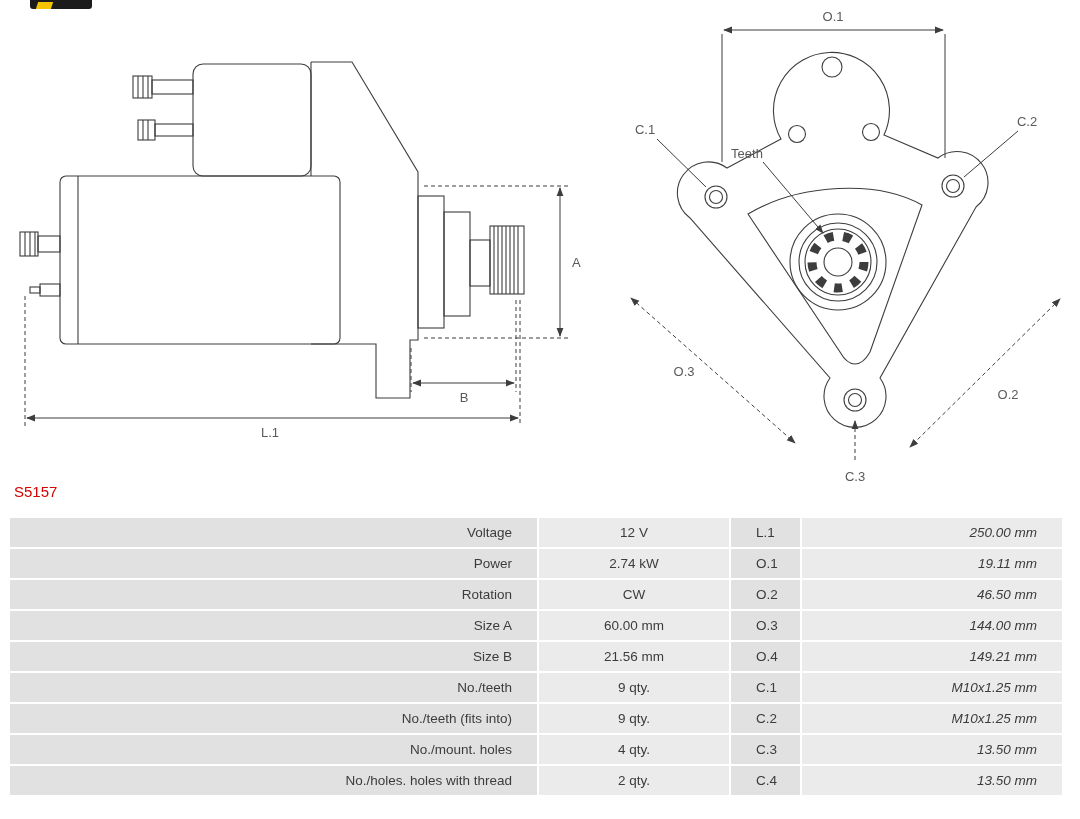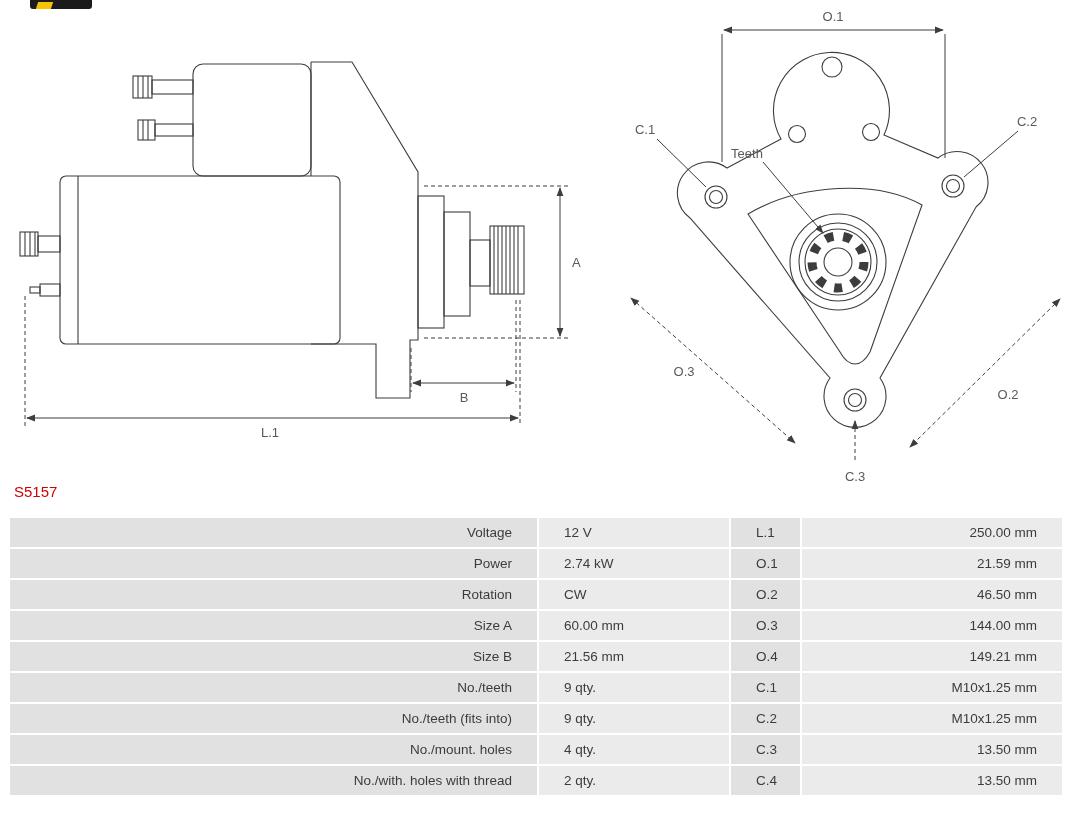--- a/index.html
+++ b/index.html
@@ -7,23 +7,23 @@
         font-family:"Liberation Sans",sans-serif;}
   .logo{position:absolute;left:30px;top:0;width:62px;height:9px;overflow:hidden;}
   .logo-black{position:absolute;left:0;top:0;width:62px;height:9px;background:#1b1b1b;border-radius:0 0 3px 3px;}
   .logo-yellow{position:absolute;left:7px;top:2px;width:15px;height:7px;background:#f5c400;transform:skewX(-18deg);}
   .drawing{position:absolute;left:0;top:0;}
   .part-number{position:absolute;left:14px;top:483px;font-size:15px;line-height:18px;color:#d40000;}
   table.specs{position:absolute;left:8px;top:516px;width:1056px;table-layout:fixed;
               border-collapse:separate;border-spacing:2px;font-size:13.5px;color:#3c3c3c;}
   table.specs td{height:29px;padding:0 25px;white-space:nowrap;overflow:hidden;}
   td.k {background:#e1e1e1;text-align:right;}
-  td.v {background:#ebebeb;text-align:left;}
+  td.v {background:#ebebeb;text-align:center;}
   td.d {background:#e1e1e1;text-align:center;}
-  td.dv{background:#ebebeb;text-align:right;}
+  td.dv{background:#ebebeb;text-align:right;font-style:italic;}
   svg text{font-family:"Liberation Sans",sans-serif;}
 </style>
 </head>
 <body>
 
 <div class="page">
 
   <div class="logo">
     <span class="logo-black"></span>
     <span class="logo-yellow"></span>
@@ -150,21 +150,21 @@
       <tr>
         <td class="k">Voltage</td>
         <td class="v">12 V</td>
         <td class="d">L.1</td>
         <td class="dv">250.00 mm</td>
       </tr>
       <tr>
         <td class="k">Power</td>
         <td class="v">2.74 kW</td>
         <td class="d">O.1</td>
-        <td class="dv">21.59 mm</td>
+        <td class="dv">19.11 mm</td>
       </tr>
       <tr>
         <td class="k">Rotation</td>
         <td class="v">CW</td>
         <td class="d">O.2</td>
         <td class="dv">46.50 mm</td>
       </tr>
       <tr>
         <td class="k">Size A</td>
         <td class="v">60.00 mm</td>
@@ -189,21 +189,21 @@
         <td class="d">C.2</td>
         <td class="dv">M10x1.25 mm</td>
       </tr>
       <tr>
         <td class="k">No./mount. holes</td>
         <td class="v">4 qty.</td>
         <td class="d">C.3</td>
         <td class="dv">13.50 mm</td>
       </tr>
       <tr>
-        <td class="k">No./with. holes with thread</td>
+        <td class="k">No./holes. holes with thread</td>
         <td class="v">2 qty.</td>
         <td class="d">C.4</td>
         <td class="dv">13.50 mm</td>
       </tr>
     </tbody>
   </table>
 
 </div>
 
 </body></html>

